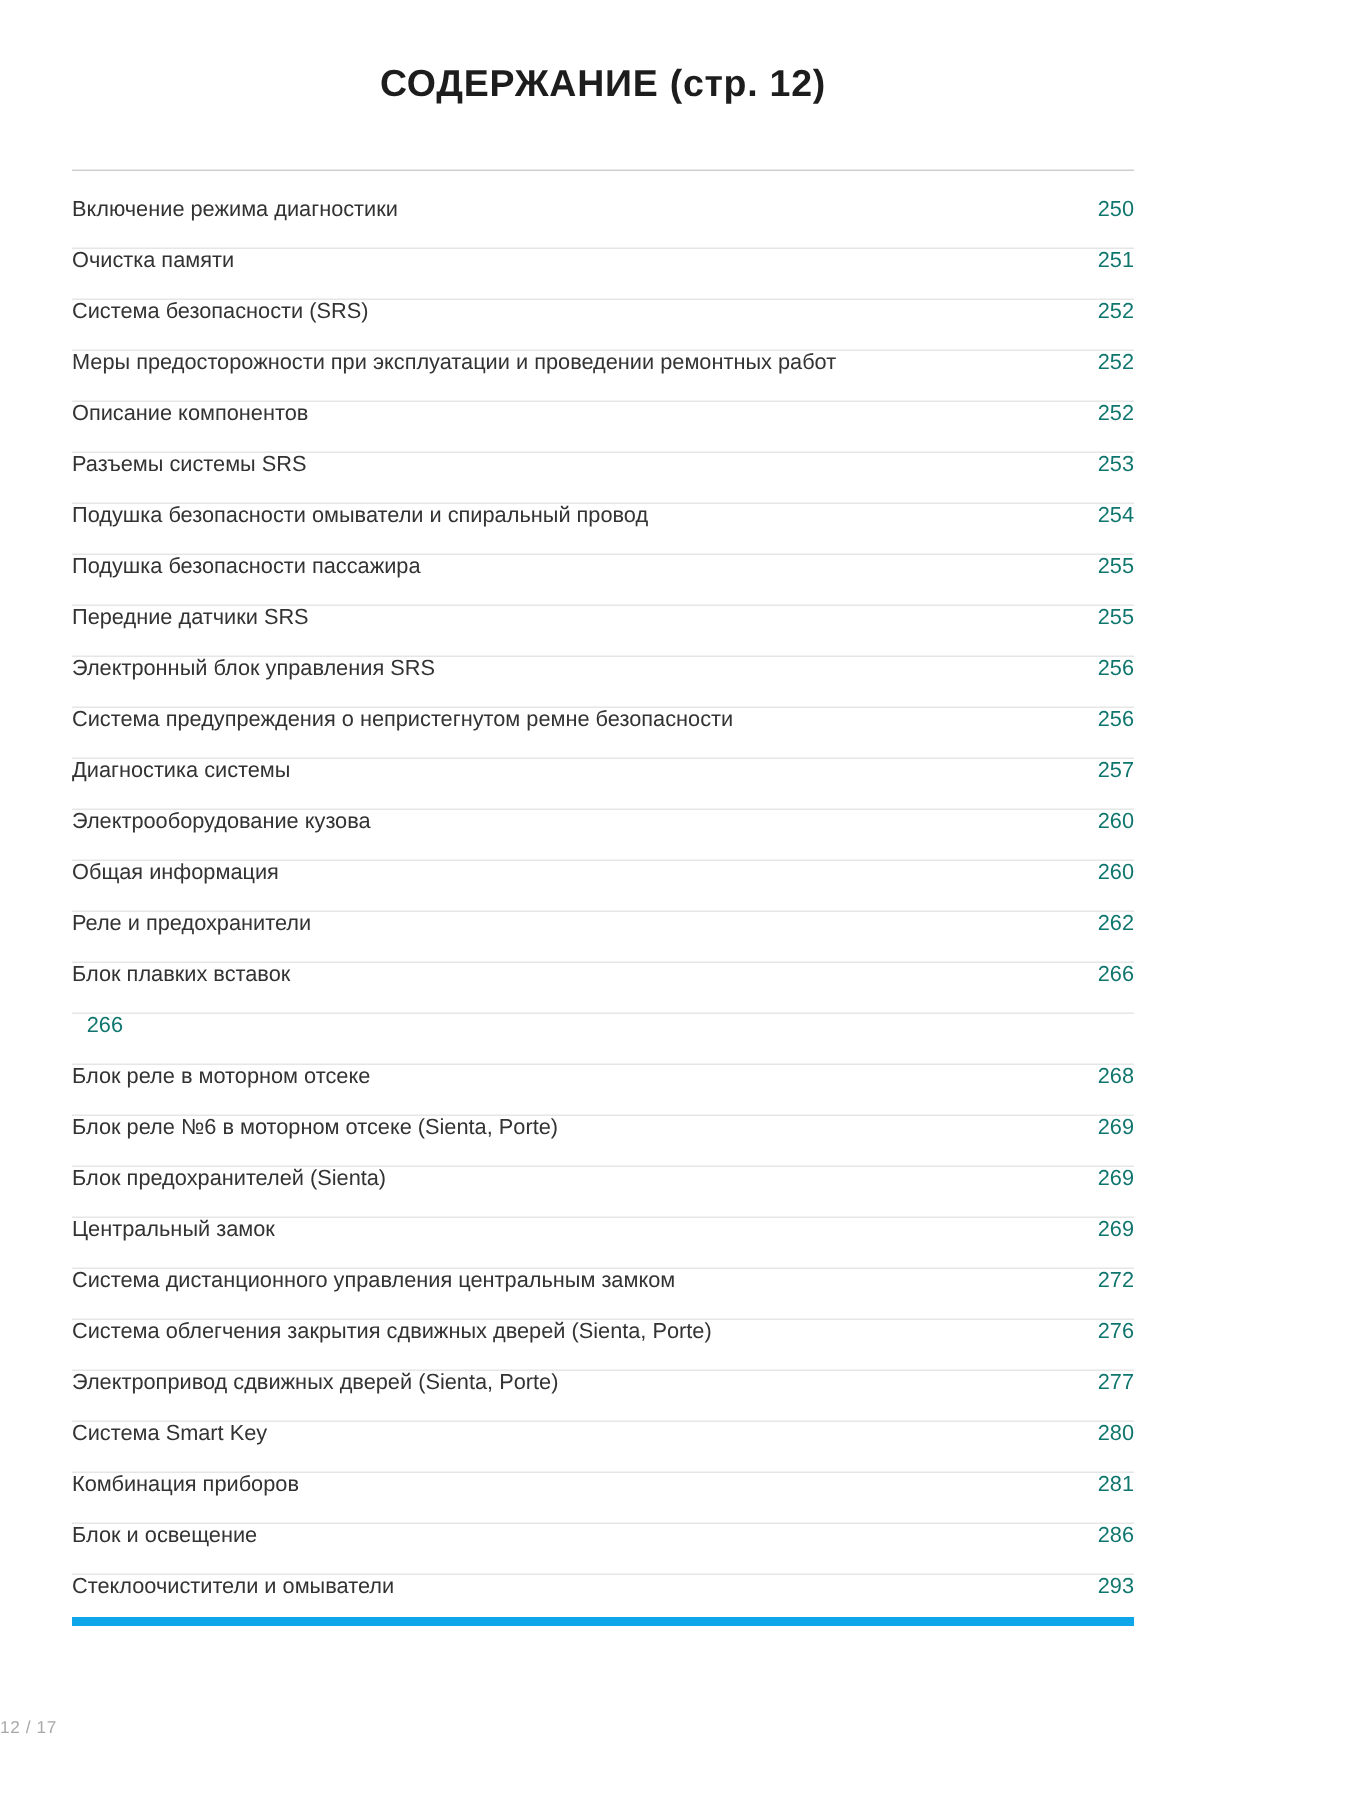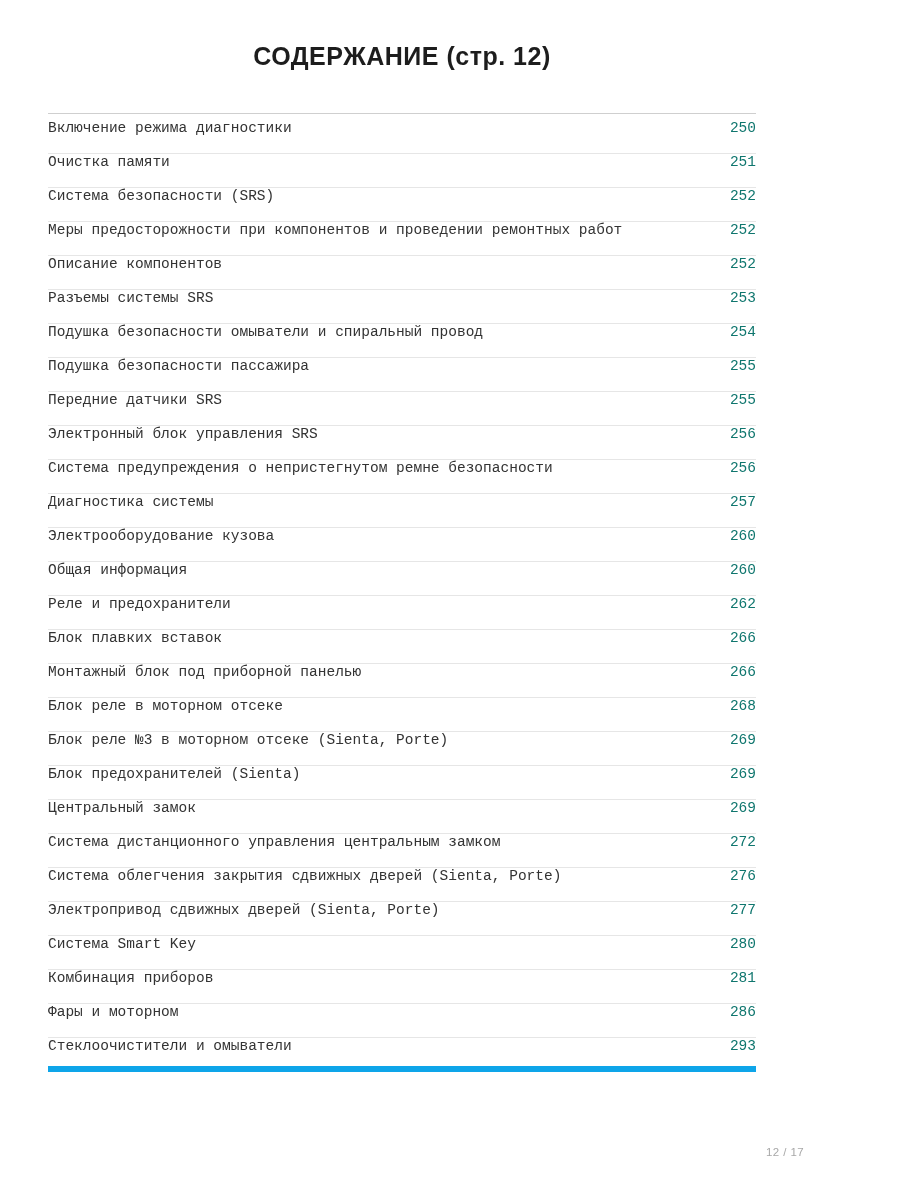--- a/index.html
+++ b/index.html
@@ -32,23 +32,22 @@
     margin-top: 42px;
     margin-bottom: 0;
   }
   .title-rule {
     height: 1px;
     background: #cfcfcf;
     margin-top: 42px;
     margin-bottom: 0;
   }
   .toc {
-    margin-top: 0;
+    margin-top: 12px;
     padding-top: 6px;
-    font-family: Liberation Mono, monospace;
   }
   .toc-row {
     display: flex;
     align-items: baseline;
     justify-content: space-between;
     border-bottom: 1px solid #e6e6e6;
     height: 34px;
     box-sizing: border-box;
   }
   .toc-row:last-child {
@@ -67,21 +66,21 @@
     color: #0f766e;
     flex: 0 0 auto;
     min-width: 34px;
     text-align: right;
   }
   .footer {
     position: absolute;
     left: 0;
     right: 0;
     bottom: 42px;
-    text-align: right;
+    text-align: left;
     font-size: 11.5px;
     color: #a8a8a8;
     letter-spacing: 0.4px;
   }
 </style>
 </head>
 <body>
 
 <div class="page">
 
@@ -96,21 +95,21 @@
       </div>
       <div class="toc-row">
         <span class="toc-label">Очистка памяти</span>
         <span class="toc-page">251</span>
       </div>
       <div class="toc-row">
         <span class="toc-label">Система безопасности (SRS)</span>
         <span class="toc-page">252</span>
       </div>
       <div class="toc-row">
-        <span class="toc-label">Меры предосторожности при компонентов и проведении ремонтных работ</span>
+        <span class="toc-label">Меры предосторожности при эксплуатации и проведении ремонтных работ</span>
         <span class="toc-page">252</span>
       </div>
       <div class="toc-row">
         <span class="toc-label">Описание компонентов</span>
         <span class="toc-page">252</span>
       </div>
       <div class="toc-row">
         <span class="toc-label">Разъемы системы SRS</span>
         <span class="toc-page">253</span>
       </div>
@@ -148,29 +147,28 @@
       </div>
       <div class="toc-row">
         <span class="toc-label">Реле и предохранители</span>
         <span class="toc-page">262</span>
       </div>
       <div class="toc-row">
         <span class="toc-label">Блок плавких вставок</span>
         <span class="toc-page">266</span>
       </div>
       <div class="toc-row">
-        <span class="toc-label">Монтажный блок под приборной панелью</span>
         <span class="toc-page">266</span>
       </div>
       <div class="toc-row">
         <span class="toc-label">Блок реле в моторном отсеке</span>
         <span class="toc-page">268</span>
       </div>
       <div class="toc-row">
-        <span class="toc-label">Блок реле №3 в моторном отсеке (Sienta, Porte)</span>
+        <span class="toc-label">Блок реле №6 в моторном отсеке (Sienta, Porte)</span>
         <span class="toc-page">269</span>
       </div>
       <div class="toc-row">
         <span class="toc-label">Блок предохранителей (Sienta)</span>
         <span class="toc-page">269</span>
       </div>
       <div class="toc-row">
         <span class="toc-label">Центральный замок</span>
         <span class="toc-page">269</span>
       </div>
@@ -188,21 +186,21 @@
       </div>
       <div class="toc-row">
         <span class="toc-label">Система Smart Key</span>
         <span class="toc-page">280</span>
       </div>
       <div class="toc-row">
         <span class="toc-label">Комбинация приборов</span>
         <span class="toc-page">281</span>
       </div>
       <div class="toc-row">
-        <span class="toc-label">Фары и моторном</span>
+        <span class="toc-label">Блок и освещение</span>
         <span class="toc-page">286</span>
       </div>
       <div class="toc-row">
         <span class="toc-label">Стеклоочистители и омыватели</span>
         <span class="toc-page">293</span>
       </div>
     </div>
 
   <div class="footer">12 / 17</div>
 

